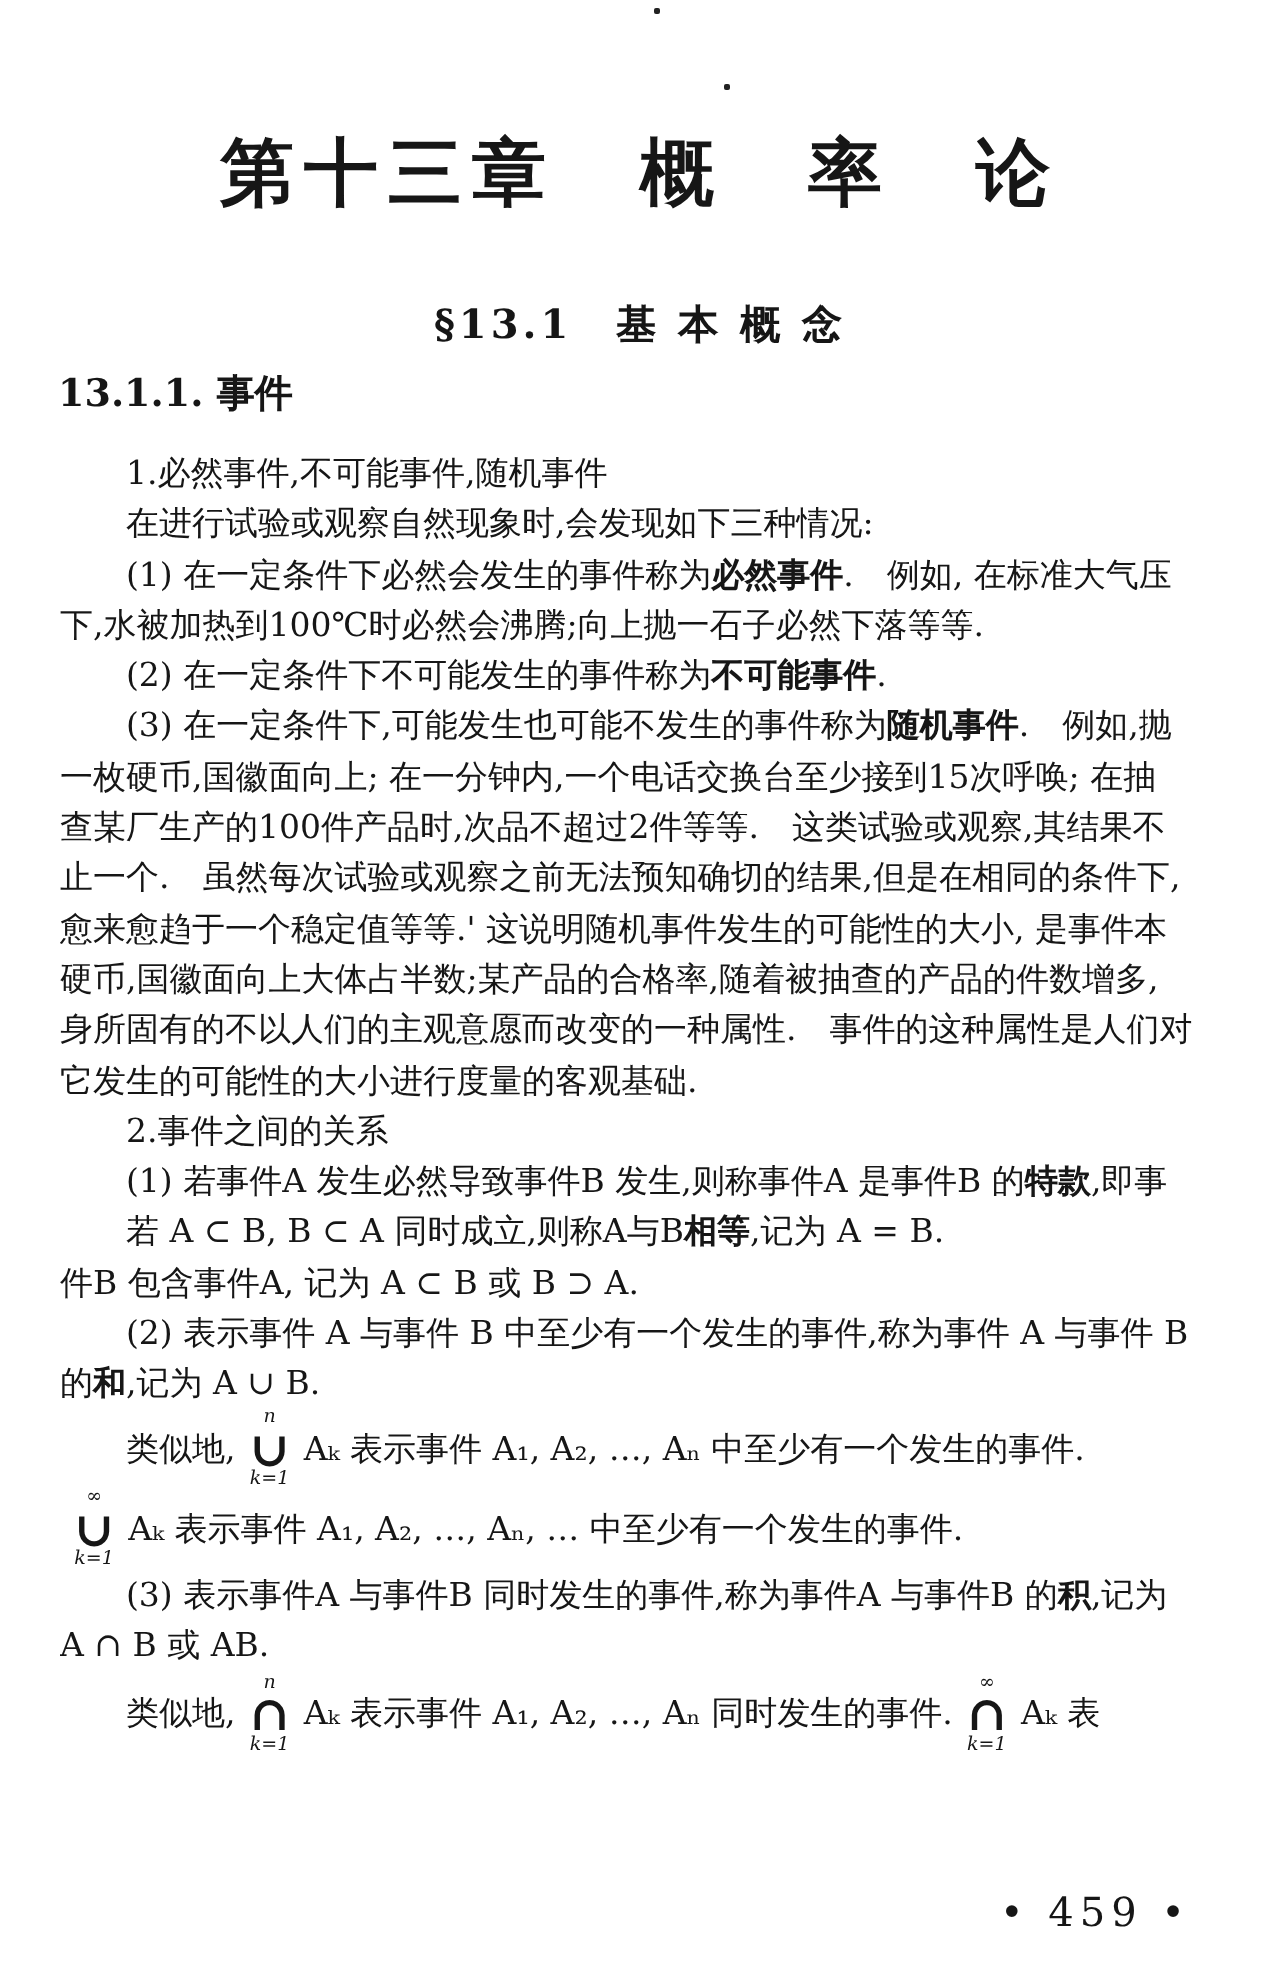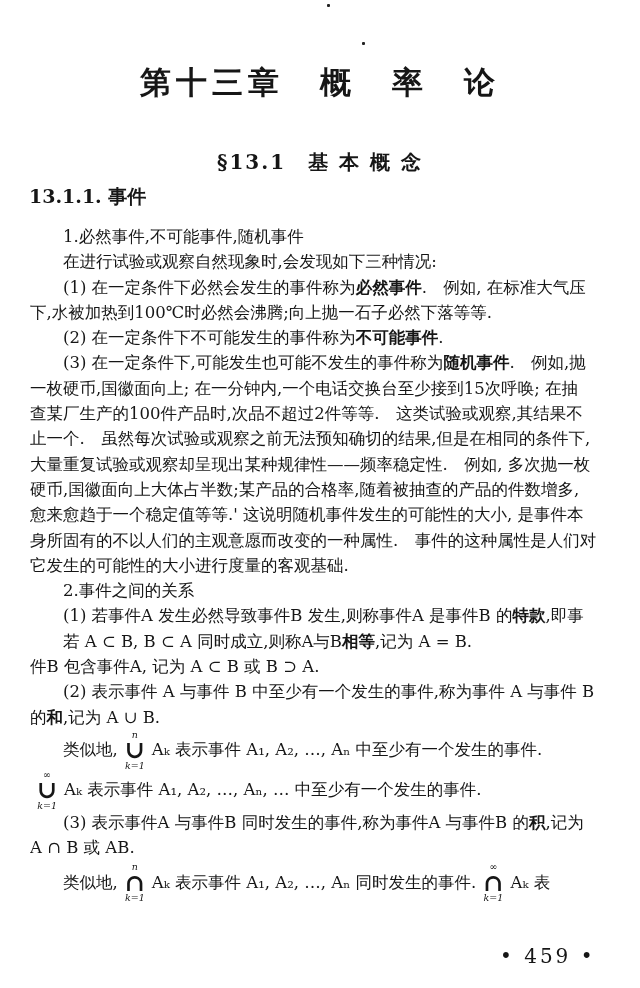--- a/index.html
+++ b/index.html
@@ -9,21 +9,21 @@
     background:#ffffff;
     font-family:"DejaVu Serif","Liberation Serif",serif;
     color:#161616;
     overflow:hidden;
   }
   .speck{position:absolute;background:#222;border-radius:1px;}
   .s1{left:327px;top:4px;width:3px;height:3px;}
   .s2{left:362px;top:42px;width:3px;height:3px;}
   .chapter{
     position:absolute;top:62px;left:0;right:0;margin:0;
-    text-align:center;font-size:31px;font-weight:bold;letter-spacing:5px;
+    text-align:center;font-size:37px;font-weight:bold;letter-spacing:5px;
   }
   .section{
     position:absolute;top:136px;left:0;right:0;margin:13px;
     text-align:center;font-size:20px;font-weight:bold;letter-spacing:2px;
   }
   .subsection{
     position:absolute;top:184px;left:29px;margin:0;
     font-size:19px;font-weight:bold;
   }
   .body-block{
@@ -73,23 +73,22 @@
 
     <div class="ln ind"><span>(1) 在一定条件下必然会发生的事件称为</span><b>必然事件</b><span>.　例如, 在标准大气压</span></div>
     <div class="ln">下,水被加热到100℃时必然会沸腾;向上抛一石子必然下落等等.</div>
 
     <div class="ln ind"><span>(2) 在一定条件下不可能发生的事件称为</span><b>不可能事件</b><span>.</span></div>
 
     <div class="ln ind"><span>(3) 在一定条件下,可能发生也可能不发生的事件称为</span><b>随机事件</b><span>.　例如,抛</span></div>
     <div class="ln">一枚硬币,国徽面向上; 在一分钟内,一个电话交换台至少接到15次呼唤; 在抽</div>
     <div class="ln">查某厂生产的100件产品时,次品不超过2件等等.　这类试验或观察,其结果不</div>
     <div class="ln">止一个.　虽然每次试验或观察之前无法预知确切的结果,但是在相同的条件下,</div>
-    <div class="ln">大量重复试验或观察却呈现出某种规律性——频率稳定性.　例如, 多次抛一枚</div>
+    <div class="ln">愈来愈趋于一个稳定值等等.' 这说明随机事件发生的可能性的大小, 是事件本</div>
     <div class="ln">硬币,国徽面向上大体占半数;某产品的合格率,随着被抽查的产品的件数增多,</div>
-    <div class="ln">愈来愈趋于一个稳定值等等.' 这说明随机事件发生的可能性的大小, 是事件本</div>
     <div class="ln">身所固有的不以人们的主观意愿而改变的一种属性.　事件的这种属性是人们对</div>
     <div class="ln">它发生的可能性的大小进行度量的客观基础.</div>
 
     <div class="ln ind b">2.事件之间的关系</div>
 
     <div class="ln ind"><span>(1) 若事件A 发生必然导致事件B 发生,则称事件A 是事件B 的</span><b>特款</b><span>,即事</span></div>
     <div class="ln ind"><span>若 A ⊂ B, B ⊂ A 同时成立,则称A与B</span><b>相等</b><span>,记为  A = B.</span></div>
     <div class="ln">件B 包含事件A, 记为  A ⊂ B  或  B ⊃ A.</div>
     <div class="ln ind">(2) 表示事件 A 与事件 B 中至少有一个发生的事件,称为事件 A 与事件 B</div>
     <div class="ln"><span>的</span><b>和</b><span>,记为  A ∪ B.</span></div>

